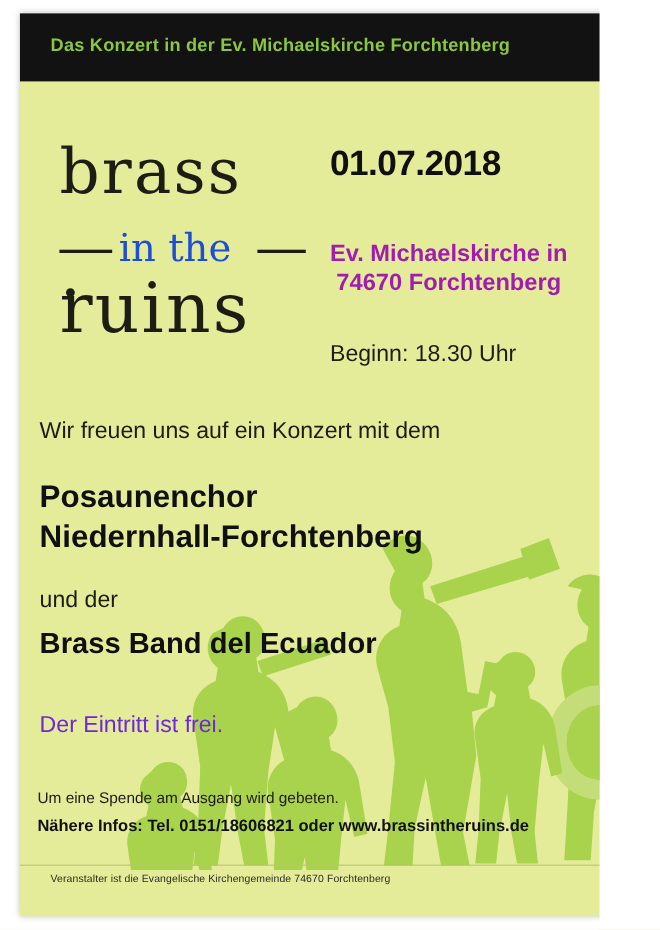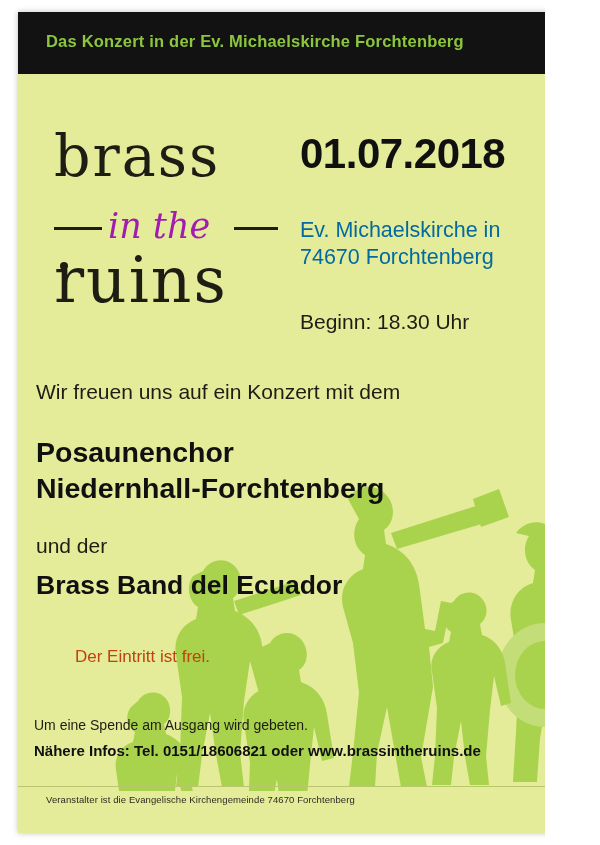--- a/index.html
+++ b/index.html
@@ -91,22 +91,21 @@
     line-height: 1;
     color: #1d1d14;
   }
   .logo-inthe {
     position: absolute;
     left: 60px;
     top: 95px;
     font-family: "DejaVu Serif", serif;
     font-size: 35px;
     line-height: 1;
-    color: #a21caf;
-    font-style: italic;
+    color: #1d4ed8;
   }
   .rule-left, .rule-right {
     position: absolute;
     top: 113px;
     height: 3px;
     background: #1d1d14;
   }
   .rule-left { left: 6px; width: 48px; }
   .rule-right { left: 186px; width: 44px; }
   .logo-ruins {
@@ -126,34 +125,35 @@
     width: 8px;
     height: 8px;
     background: #1d1d14;
     border-radius: 50%;
   }
   
   .date {
     position: absolute;
     left: 282px;
     top: 118px;
-    font-size: 42px;
+    font-size: 32px;
     font-weight: bold;
     color: #101010;
     letter-spacing: -0.5px;
     white-space: nowrap;
   }
   .venue {
     position: absolute;
     left: 282px;
     top: 205px;
     font-size: 21.5px;
-    font-weight: normal;
-    color: #0369a1;
+    font-weight: bold;
+    color: #a21caf;
     line-height: 1.25;
+    text-align: center;
   }
   .begin {
     position: absolute;
     left: 282px;
     top: 298px;
     font-size: 21px;
     color: #1d1d14;
   }
   
   .intro {
@@ -184,23 +184,22 @@
     left: 18px;
     top: 558px;
     font-size: 26.5px;
     font-weight: bold;
     color: #101010;
   }
   .free {
     position: absolute;
     left: 18px;
     top: 635px;
-    font-size: 17px;
-    color: #c2410c;
-    margin-left: 39px;
+    font-size: 21px;
+    color: #6d28d9;
   }
   .donation {
     position: absolute;
     left: 16px;
     top: 705px;
     font-size: 14px;
     color: #1d1d14;
   }
   .infos {
     position: absolute;

